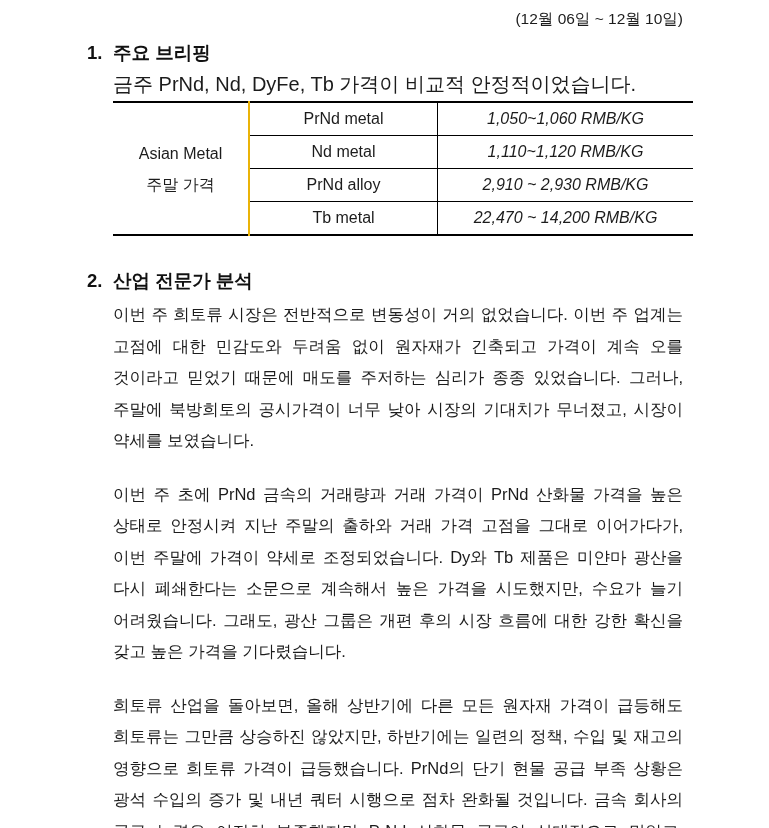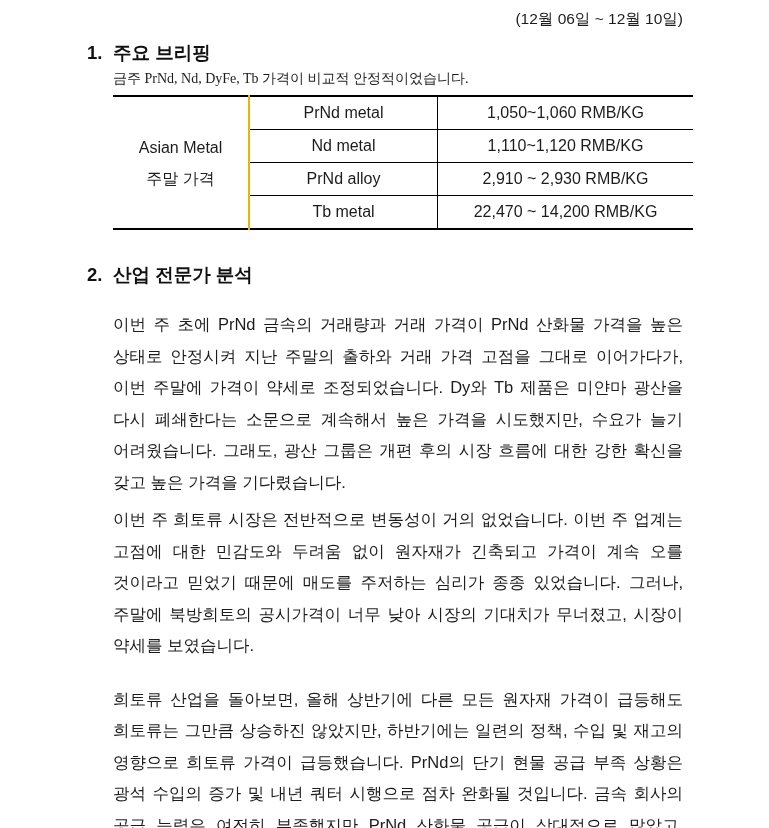--- a/index.html
+++ b/index.html
@@ -37,24 +37,23 @@
     display: flex;
   }
   .sec-title .sec-num {
     width: 26px;
     flex: 0 0 26px;
   }
   .sec-title.analysis {
     margin-top: 33px;
   }
   .intro {
-    margin: 2px 86px 0 113px;
-    font-size: 14px;
+    margin: 8px 86px 0 113px;
+    font-size: 20px;
     line-height: 23px;
-    font-family: Liberation Serif, serif;
   }
   table.price-table {
     border-collapse: collapse;
     margin: 5px 0 0 113px;
     table-layout: fixed;
     border-top: 2px solid #000000;
     border-bottom: 2px solid #000000;
     font-size: 16px;
   }
   .price-table td {
@@ -70,20 +69,21 @@
     line-height: 31px;
   }
   .price-table .c-item {
     width: 185px;
     border-right: 1px solid #000000;
     border-bottom: 1px solid #000000;
   }
   .price-table .c-price {
     width: 253px;
     border-bottom: 1px solid #000000;
+    font-style: italic;
   }
   .body-par {
     margin: 22px 86px 0 113px;
     width: 570px;
     font-size: 16.5px;
     line-height: 31.5px;
     text-align: justify;
     word-break: keep-all;
     color: #1c1c1c;
   }
@@ -131,20 +131,20 @@
       </tbody>
     </table>
   </section>
 
   <section>
     <h2 class="sec-title analysis">
       <span class="sec-num">2.</span>
       <span>산업 전문가 분석</span>
     </h2>
 
+    <p class="body-par first">이번 주 희토류 시장은 전반적으로 변동성이 거의 없었습니다. 이번 주 업계는 고점에 대한 민감도와 두려움 없이 원자재가 긴축되고 가격이 계속 오를 것이라고 믿었기 때문에 매도를 주저하는 심리가 종종 있었습니다. 그러나, 주말에 북방희토의 공시가격이 너무 낮아 시장의 기대치가 무너졌고, 시장이 약세를 보였습니다.</p>
+
     <p class="body-par">이번 주 초에 PrNd 금속의 거래량과 거래 가격이 PrNd 산화물 가격을 높은 상태로 안정시켜 지난 주말의 출하와 거래 가격 고점을 그대로 이어가다가, 이번 주말에 가격이 약세로 조정되었습니다. Dy와 Tb 제품은 미얀마 광산을 다시 폐쇄한다는 소문으로 계속해서 높은 가격을 시도했지만, 수요가 늘기 어려웠습니다. 그래도, 광산 그룹은 개편 후의 시장 흐름에 대한 강한 확신을 갖고 높은 가격을 기다렸습니다.</p>
-
-    <p class="body-par first">이번 주 희토류 시장은 전반적으로 변동성이 거의 없었습니다. 이번 주 업계는 고점에 대한 민감도와 두려움 없이 원자재가 긴축되고 가격이 계속 오를 것이라고 믿었기 때문에 매도를 주저하는 심리가 종종 있었습니다. 그러나, 주말에 북방희토의 공시가격이 너무 낮아 시장의 기대치가 무너졌고, 시장이 약세를 보였습니다.</p>
 
     <p class="body-par">희토류 산업을 돌아보면, 올해 상반기에 다른 모든 원자재 가격이 급등해도 희토류는 그만큼 상승하진 않았지만, 하반기에는 일련의 정책, 수입 및 재고의 영향으로 희토류 가격이 급등했습니다. PrNd의 단기 현물 공급 부족 상황은 광석 수입의 증가 및 내년 쿼터 시행으로 점차 완화될 것입니다. 금속 회사의 공급 능력은 여전히 부족했지만 PrNd 산화물 공급이 상대적으로 많았고, 이번주</p>
   </section>
 
 </div>
 
 </body></html>

